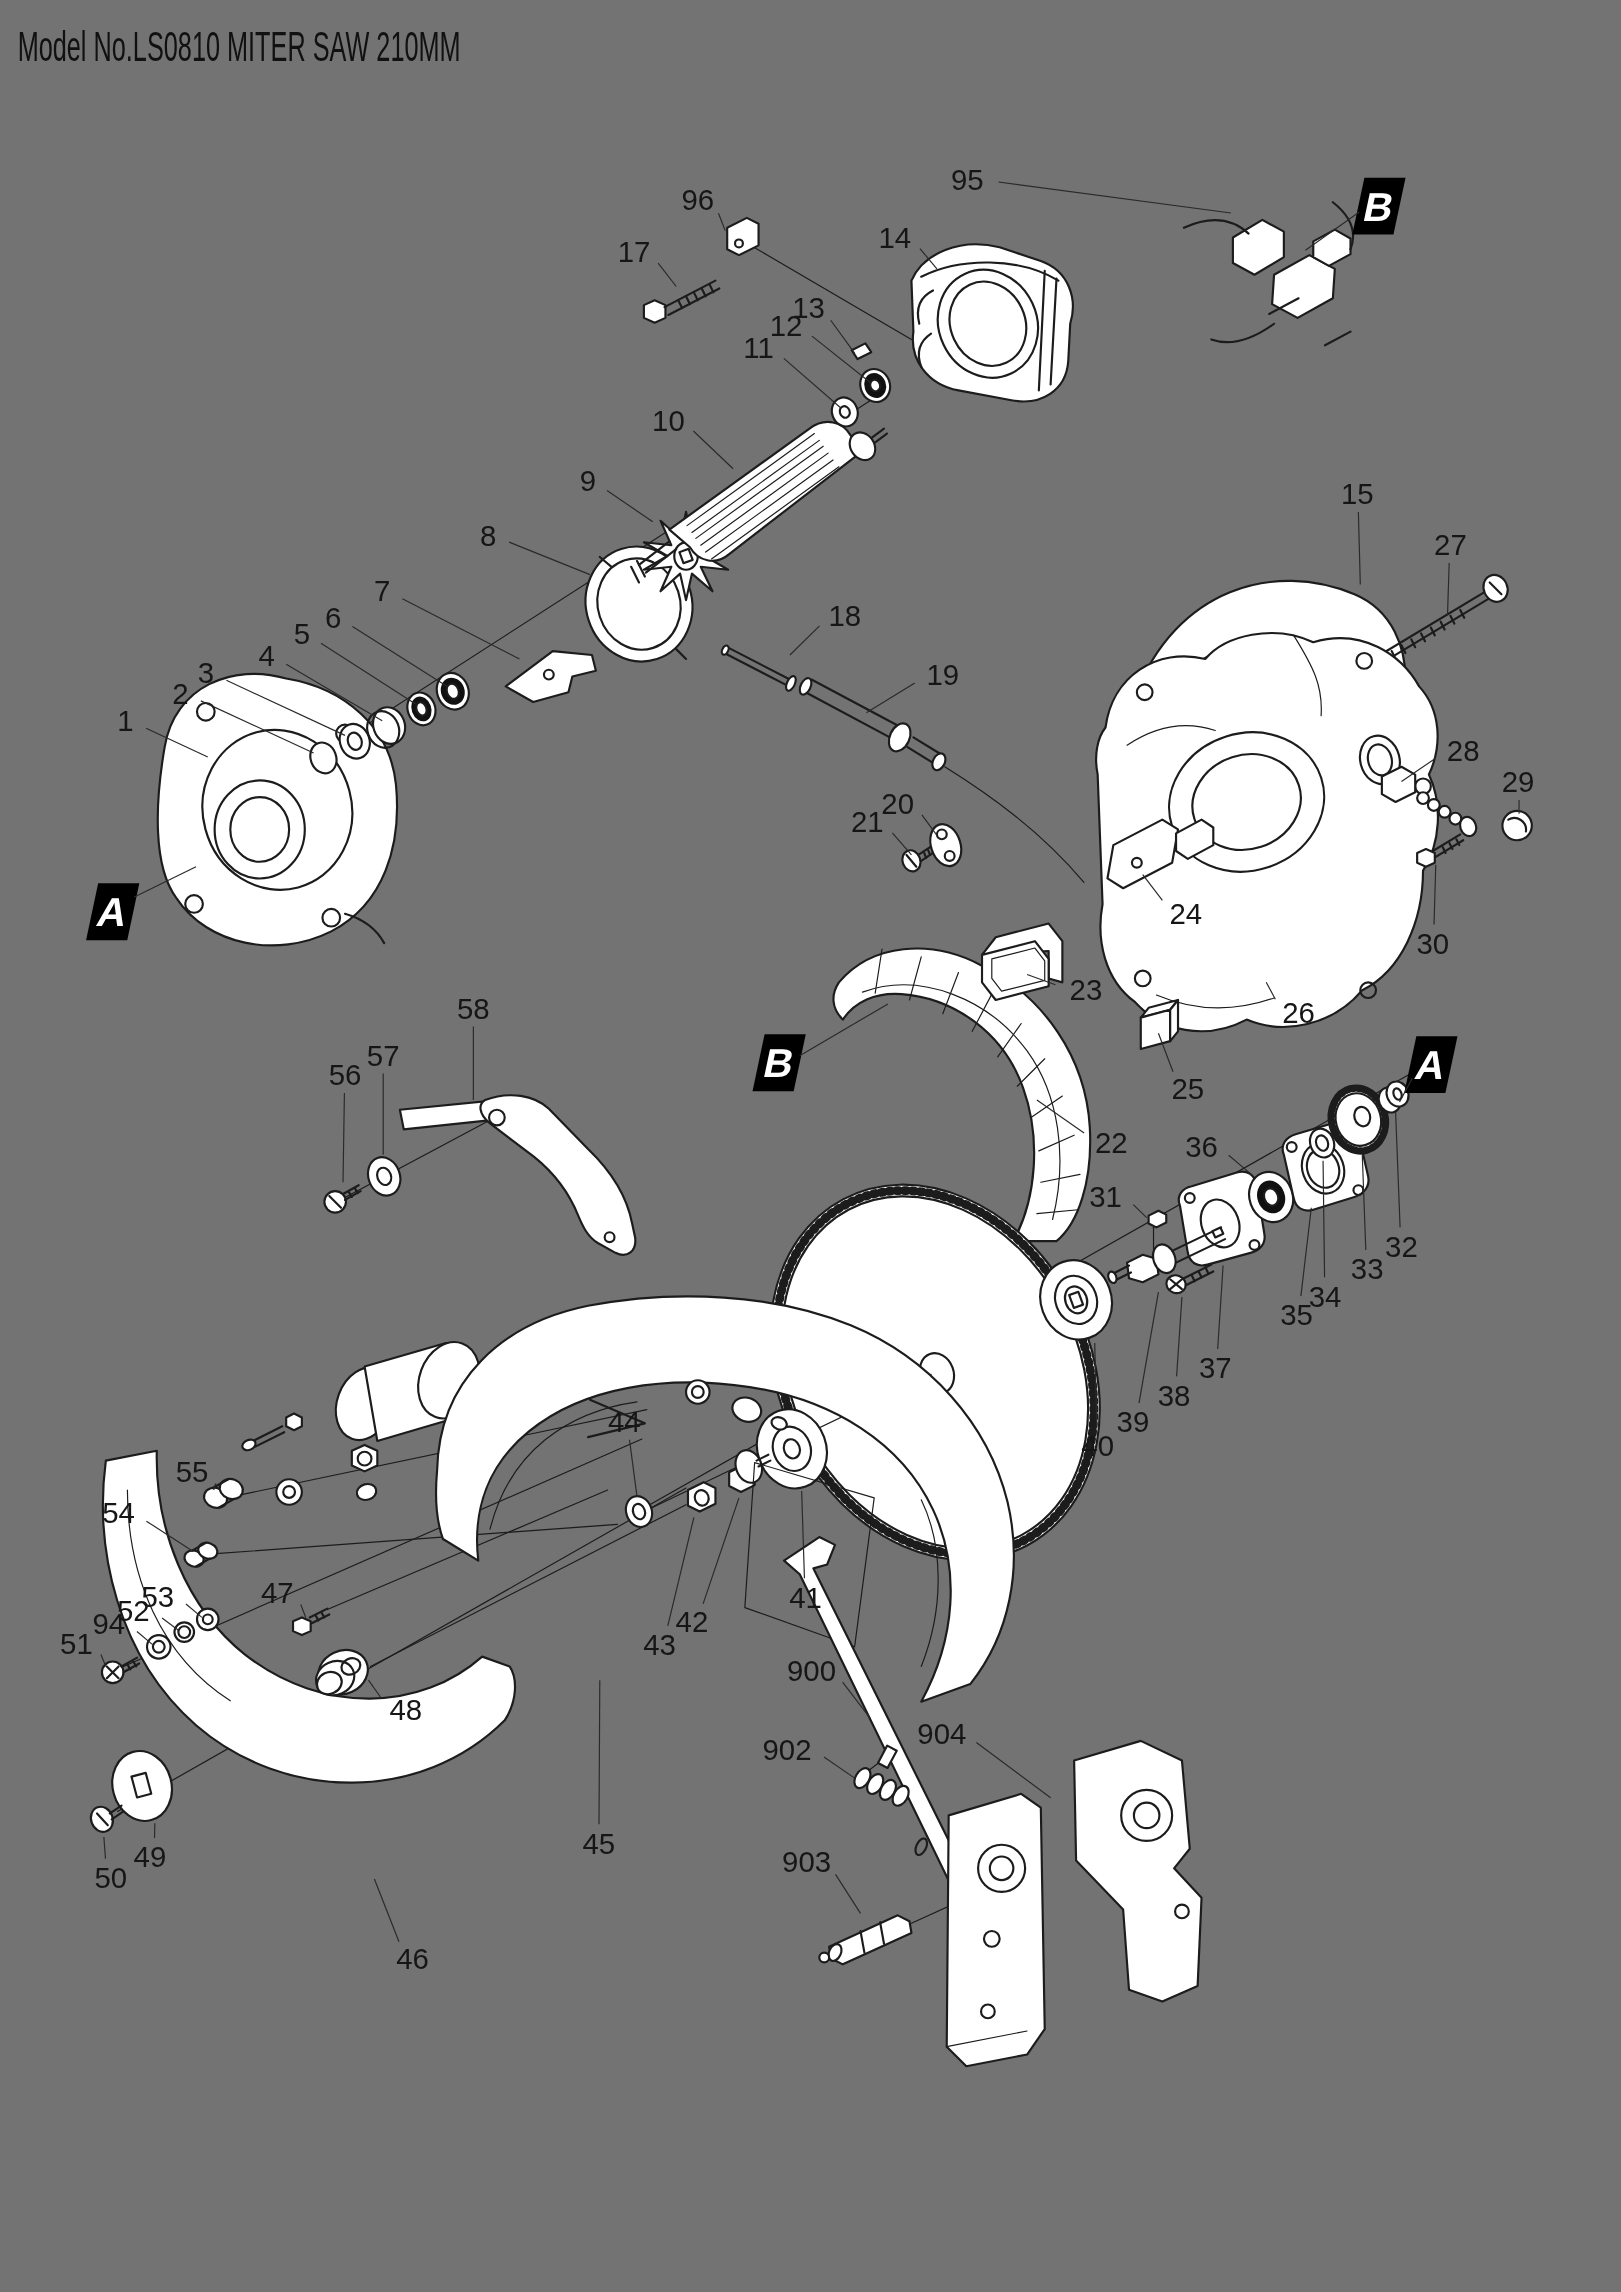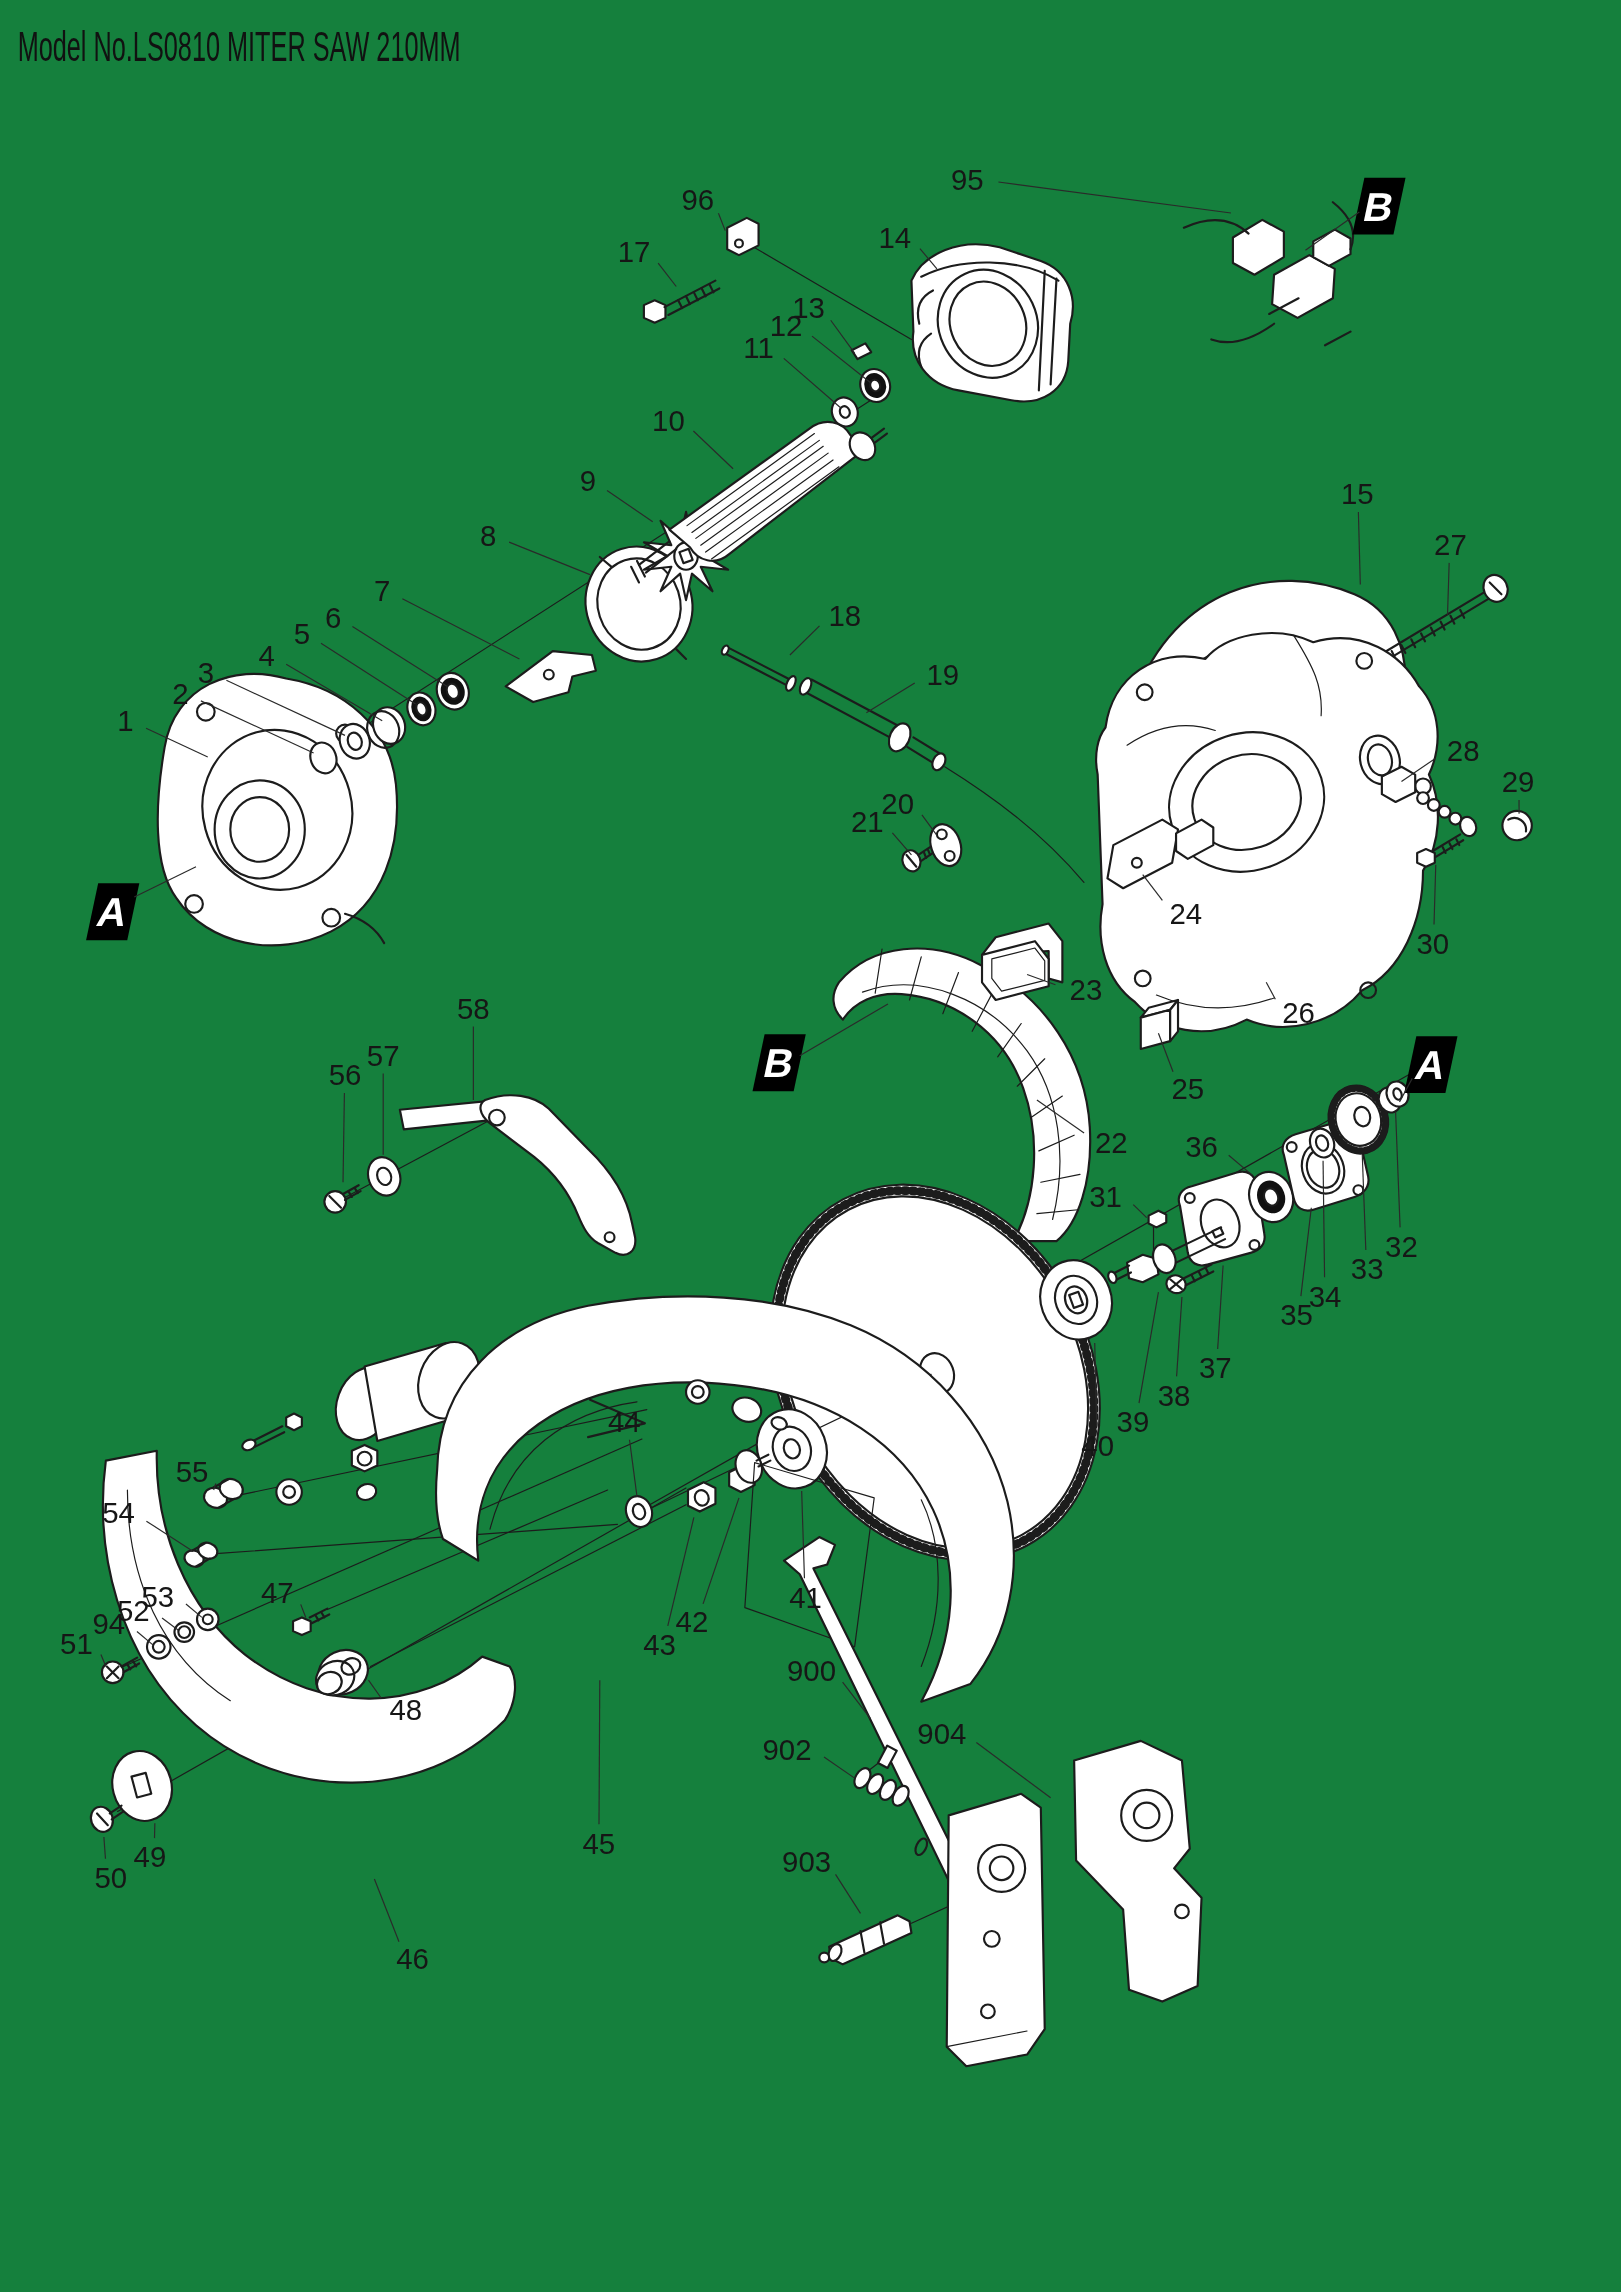--- a/index.html
+++ b/index.html
@@ -1,17 +1,17 @@
 <!DOCTYPE html>
 <html><head>
 <meta charset="utf-8">
 <style>
   html,body{margin:0;padding:0;background:#ffffff;}
   body{font-family:"Liberation Sans","DejaVu Sans",sans-serif;}
-  .page{position:relative;width:1621px;height:2293px;background:#15803d;overflow:hidden;}
+  .page{position:relative;width:1621px;height:2293px;background:#737373;overflow:hidden;}
   svg{display:block;}
   
   .art{stroke:#1c1c1c;fill:none;stroke-width:2.2;stroke-linecap:round;stroke-linejoin:round;}
   .art .w{fill:#ffffff;}
   .art .k{fill:#111111;stroke:none;}
   .art .thin{stroke-width:1.2;}
   .art .teeth{stroke-dasharray:2.5 5.5;stroke-width:9;}
   .art .gteeth{stroke-dasharray:2.2 4.2;stroke-width:7;}
   #labels-layer text{font-family:"Liberation Sans","DejaVu Sans",sans-serif;font-size:30px;fill:#161616;text-anchor:middle;}
   #labels-layer line{stroke:#2a2a2a;stroke-width:1.2;}

